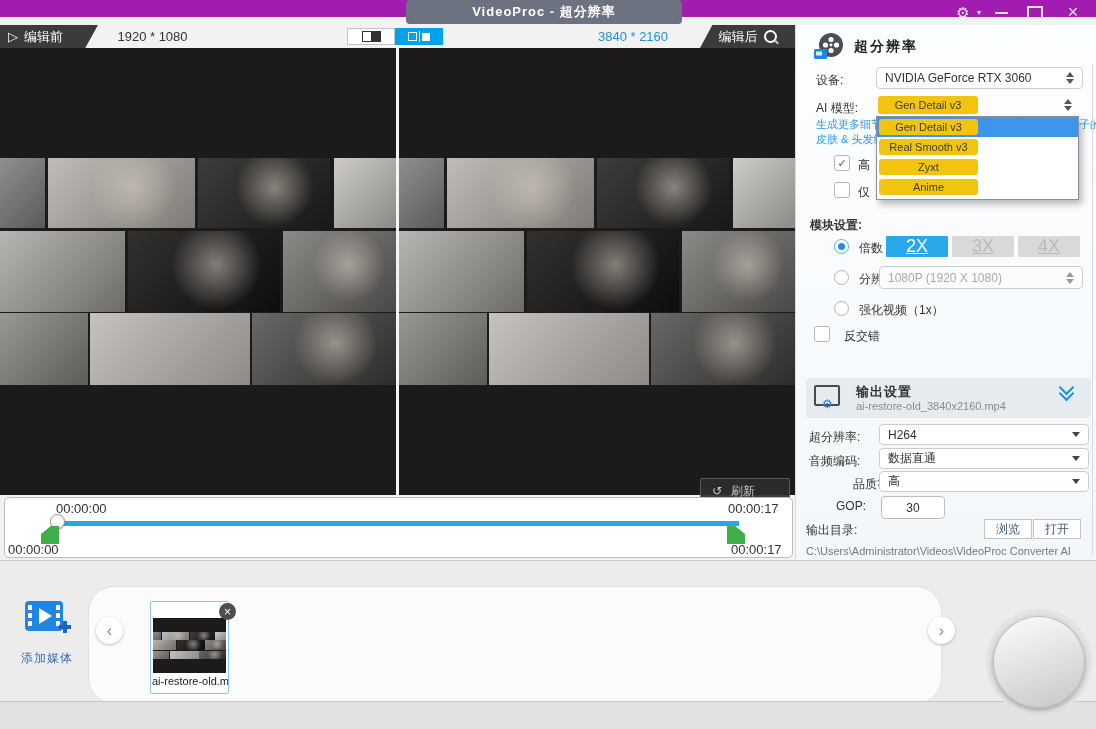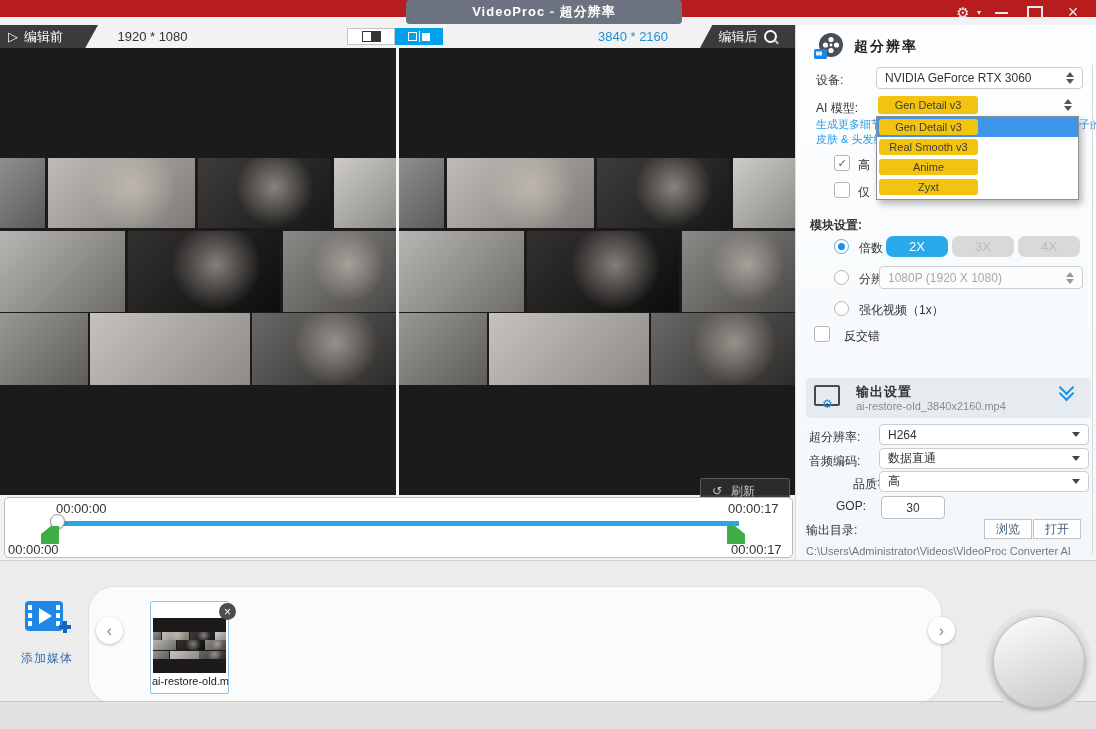--- a/index.html
+++ b/index.html
@@ -1,21 +1,21 @@
 <!DOCTYPE html>
 <html><head>
 <meta charset="utf-8">
 <style>
   html,body{margin:0;padding:0;background:#d9d9d9;}
   .app{position:relative;width:1096px;height:729px;overflow:hidden;
        font-family:"Liberation Sans","DejaVu Sans",sans-serif;background:#f0f2f4;
        -webkit-font-smoothing:antialiased;}
 
   
-  .titlebar{position:absolute;left:0;top:0;width:1096px;height:17px;background:#b91c1c;}
+  .titlebar{position:absolute;left:0;top:0;width:1096px;height:17px;background:#a21caf;}
   .title-chip{position:absolute;left:406px;top:0;width:276px;height:24px;background:#6d7280;
       border-radius:4px;display:flex;align-items:center;justify-content:center;
       color:#fff;font-weight:bold;font-size:13px;letter-spacing:1px;}
   .win-btn{position:absolute;top:0;height:25px;color:#e9e9ee;display:flex;align-items:center;
       justify-content:center;cursor:default;}
   .gear{left:950px;width:26px;font-size:15px;}
   .gear-caret{left:974px;width:10px;font-size:8px;}
   .min{left:988px;width:26px;}
   .min span{width:13px;height:2px;background:#e9e9ee;display:block;}
   .max{left:1022px;width:26px;}
@@ -80,22 +80,22 @@
   .popup{position:absolute;left:80px;top:91px;width:201px;height:82px;background:#fff;
       border:1px solid #8a9096;box-shadow:3px 4px 7px rgba(0,0,0,.28);z-index:6;}
   .opt-row{height:20px;display:flex;align-items:center;}
   .opt-row.sel{background:#3e96ea;}
   .opt-row .pill{margin-left:2px;width:99px;height:16px;line-height:16px;}
   .radio{position:absolute;width:15px;height:15px;border-radius:50%;background:#fff;
       border:1px solid #b5b5b5;box-sizing:border-box;}
   .radio.on{border:1px solid #58aee0;}
   .radio.on::after{content:"";position:absolute;left:3px;top:3px;width:7px;height:7px;border-radius:50%;background:#1e8fe0;}
   .scale-row{position:absolute;left:90px;top:211px;display:flex;gap:4px;}
-  .scale-btn{width:62px;height:21px;border-radius:7px;background:#d9d9d9;color:#bbb;
-      font-size:13px;display:flex;align-items:center;justify-content:center;}
+  .scale-btn{width:62px;height:21px;border-radius:1px;background:#d9d9d9;color:#bbb;
+      font-size:18px;display:flex;align-items:center;justify-content:center;text-decoration:underline;}
   .scale-btn.active{background:#29a9e9;color:#fff;}
   .out-box{position:absolute;left:10px;top:353px;width:285px;height:40px;background:#e6ebf0;border-radius:4px;}
   .mon{position:absolute;left:18px;top:360px;width:22px;height:17px;border:2px solid #4a4a4a;border-radius:2px;}
   .mon-gear{position:absolute;left:26px;top:372px;color:#1e7fd8;font-size:12px;}
   .out-title{position:absolute;left:60px;top:358px;font-weight:bold;font-size:13px;letter-spacing:1px;}
   .out-file{position:absolute;left:60px;top:375px;font-size:11px;color:#8a8a8a;}
   .dbl-chev{position:absolute;left:265px;top:362px;}
   .chev{width:9px;height:9px;border-left:2px solid #1e8fdc;border-bottom:2px solid #1e8fdc;
       transform:rotate(-45deg);margin-top:-5px;}
   .gop-input{position:absolute;left:85px;top:471px;width:58px;height:19px;border:1px solid #b9bec3;
@@ -264,24 +264,24 @@
     <div class="lbl" style="left:62px;top:159px;">仅</div>
 
     <div class="popup">
         <div class="opt-row sel">
           <span class="pill">Gen Detail v3</span>
         </div>
         <div class="opt-row">
           <span class="pill">Real Smooth v3</span>
         </div>
         <div class="opt-row">
+          <span class="pill">Zyxt</span>
+        </div>
+        <div class="opt-row">
           <span class="pill">Anime</span>
-        </div>
-        <div class="opt-row">
-          <span class="pill">Zyxt</span>
         </div>
       </div>
 
     <div class="lbl" style="left:14px;top:192px;font-weight:bold;">模块设置:</div>
 
     <div class="radio on" style="left:38px;top:214px;"></div>
     <div class="lbl" style="left:63px;top:215px;">倍数</div>
     <div class="scale-row">
         <div class="scale-btn active">2X</div>
         <div class="scale-btn">3X</div>

